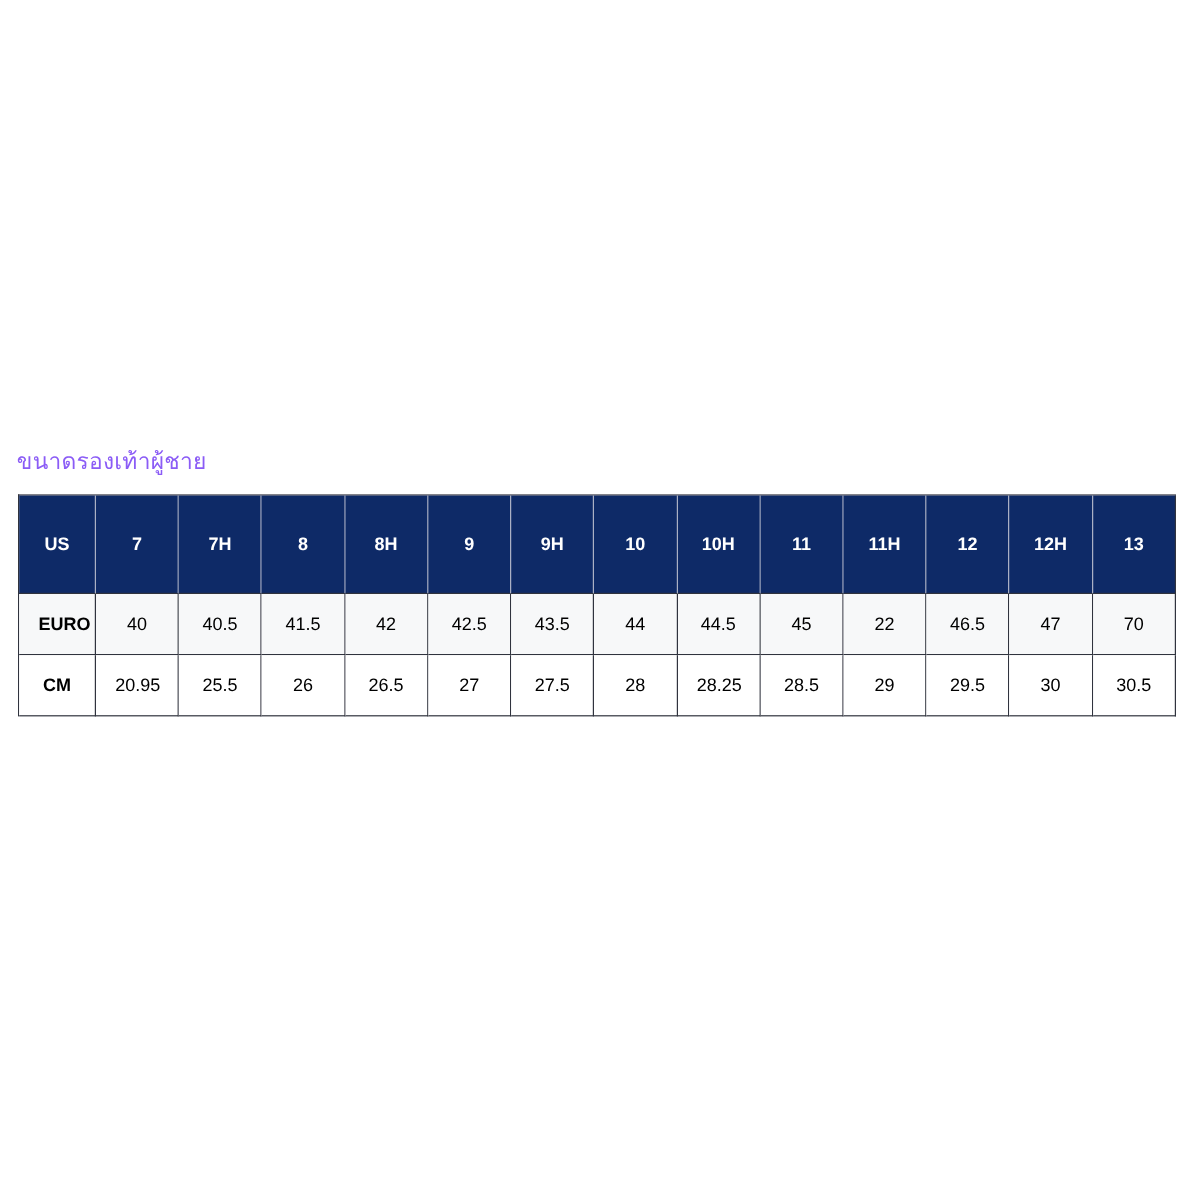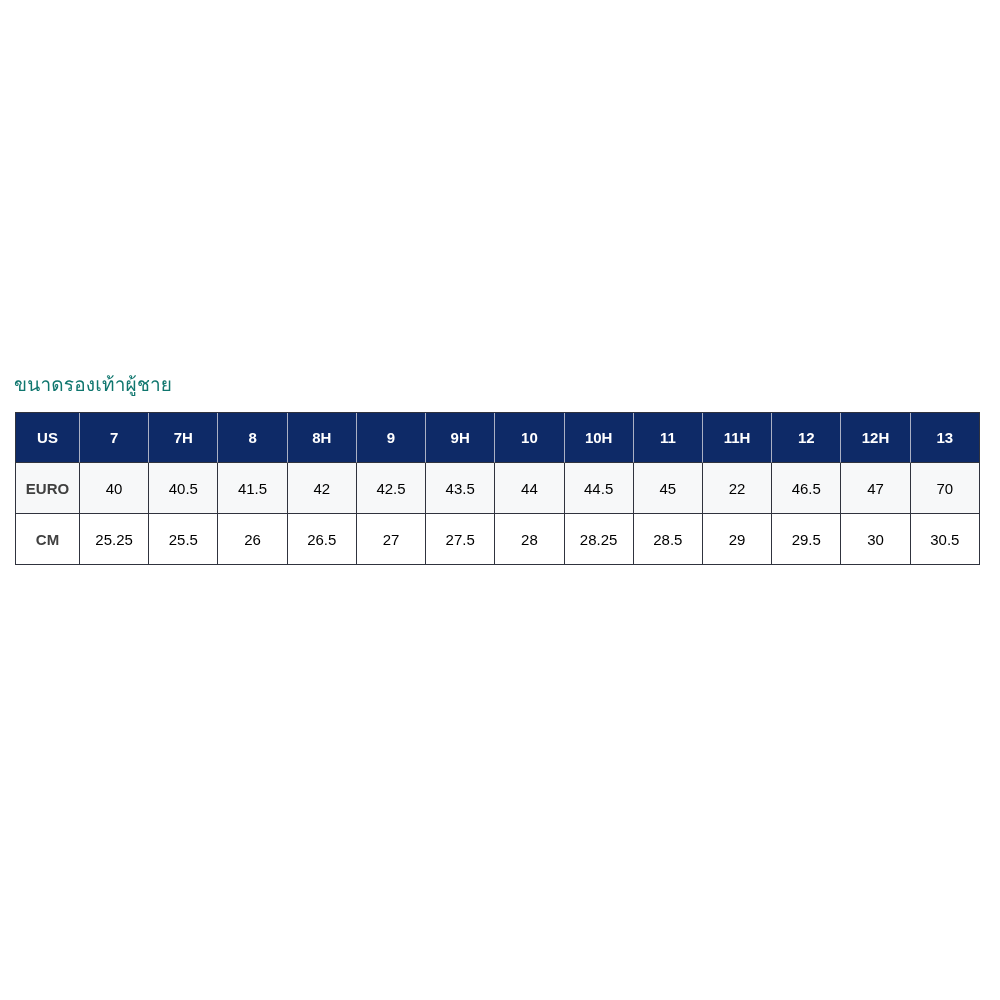--- a/index.html
+++ b/index.html
@@ -14,21 +14,21 @@
     height: 1000px;
     background: #ffffff;
     overflow: hidden;
   }
   .chart-title {
     position: absolute;
     top: 369px;
     left: 14px;
     font-size: 19px;
     font-weight: 400;
-    color: #0f766e;
+    color: #8b5cf6;
     letter-spacing: 0.2px;
   }
   .table-wrap {
     position: absolute;
     top: 412px;
     left: 15px;
     width: 965px;
   }
   table.size-table {
     width: 100%;
@@ -37,21 +37,21 @@
     border-spacing: 0;
     border-top: 1px solid #30333e;
     border-left: 1px solid #30333e;
   }
   table.size-table col.label-col { width: 64px; }
   .size-table th, .size-table td {
     border-right: 1px solid #30333e;
     border-bottom: 1px solid #30333e;
     text-align: center;
     vertical-align: middle;
-    padding: 0;
+    padding: 16px;
     overflow: hidden;
     white-space: nowrap;
   }
   
   .size-table thead th {
     background: #0e2a67;
     color: #ffffff;
     font-size: 15px;
     font-weight: 700;
     height: 49px;
@@ -61,21 +61,21 @@
   .size-table thead th:last-child {
     border-right: 1px solid #30333e; 
   }
   
   .size-table tbody tr { height: 51px; }
   .size-table tbody tr:nth-child(odd) td,
   .size-table tbody tr:nth-child(odd) th { background: #f7f8f9; }
   .size-table tbody tr:nth-child(even) td,
   .size-table tbody tr:nth-child(even) th { background: #ffffff; }
   .size-table tbody th.row-label {
-    color: #404040;
+    color: #000000;
     font-size: 15px;
     font-weight: 700;
   }
   .size-table tbody td {
     color: #000000;
     font-size: 15px;
     font-weight: 400;
   }
 </style>
 </head>
@@ -119,21 +119,21 @@
             <td>44</td>
             <td>44.5</td>
             <td>45</td>
             <td>22</td>
             <td>46.5</td>
             <td>47</td>
             <td>70</td>
           </tr>
           <tr>
             <th class="row-label">CM</th>
-            <td>25.25</td>
+            <td>20.95</td>
             <td>25.5</td>
             <td>26</td>
             <td>26.5</td>
             <td>27</td>
             <td>27.5</td>
             <td>28</td>
             <td>28.25</td>
             <td>28.5</td>
             <td>29</td>
             <td>29.5</td>

